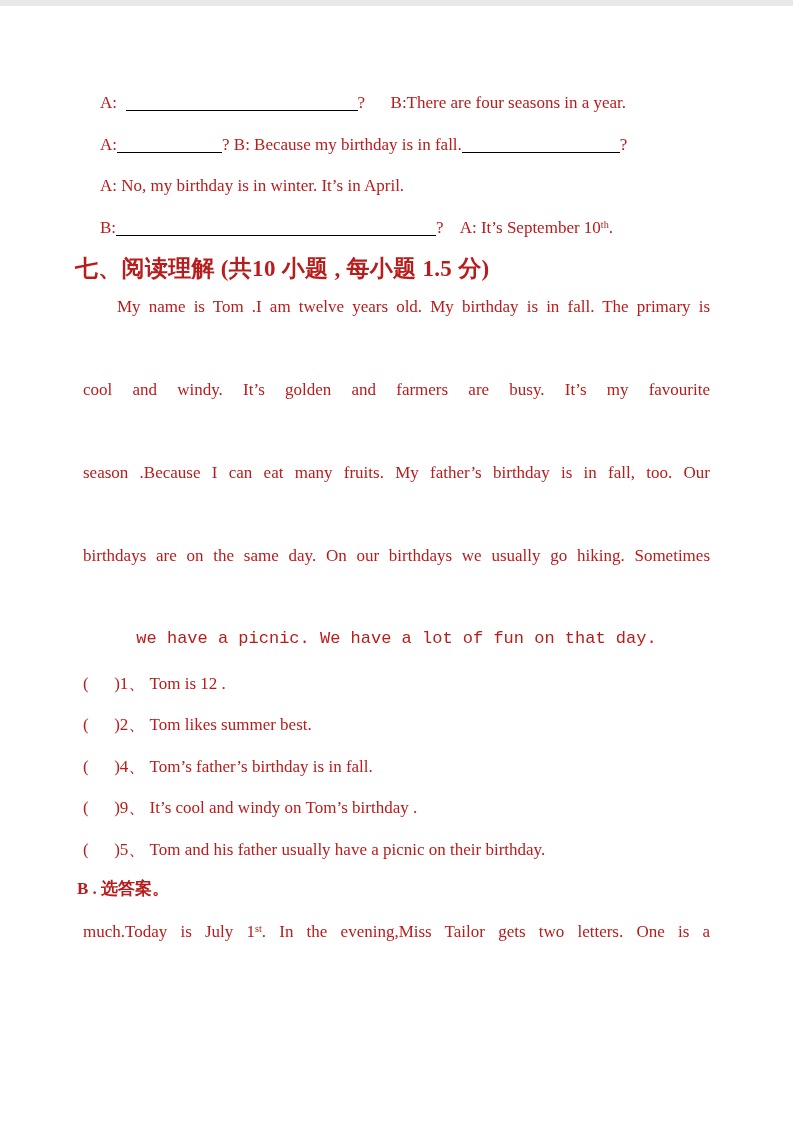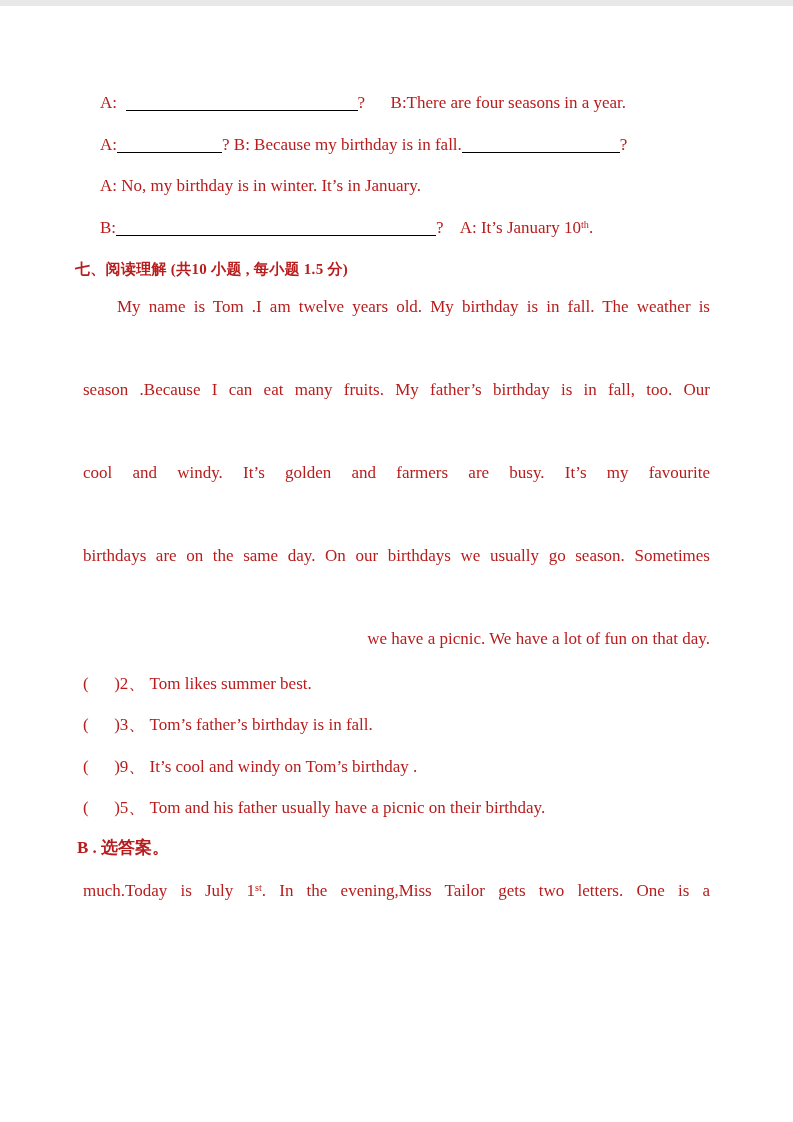--- a/index.html
+++ b/index.html
@@ -25,66 +25,67 @@
     border-bottom: 1.2px solid #000;
     vertical-align: -3px;
   }
   sup { font-size: 0.6em; vertical-align: 0.5em; line-height: 0; }
 
   
   .sec-title {
     font-weight: bold;
     line-height: 26px;
     margin: 8px 0 0 -8px;
-    font-size: 15px;
+    font-size: 23px;
     letter-spacing: 0.3px;
   }
   .sub-title-a { font-weight: bold; line-height: 26px; margin-top: 16px; }
   .sub-title-b { font-weight: bold; line-height: 26px; margin: 6px 0 0 -6px; }
 
   
   .passage-a { margin-top: 4px; line-height: 41.5px; }
   .passage-b { margin-top: 14px; line-height: 31px; }
   .jline { text-align: justify; }
   .jline::after { content: ""; display: inline-block; width: 100%; height: 0; }
-  .jline.last { text-align: right; }
+  .jline.last { text-align: center; font-family: Liberation Mono, monospace; }
   .jline.last::after { content: none; }
   .jline.first { text-indent: 2em; }
 
   
   .tf-list { margin-top: 3px; }
   .tf-item { line-height: 41.5px; white-space: pre; }
 </style>
 </head>
 <body>
 
 <div class="page">
   <div class="content">
 
     <div class="dialogue">
       <div class="dline"><span class="seg-text">A:  </span><span class="blank" style="width: 232px;"></span><span class="seg-text">?      B:There are four seasons in a year.</span></div>
       <div class="dline"><span class="seg-text">A:</span><span class="blank" style="width: 105px;"></span><span class="seg-text">? B: Because my birthday is in fall.</span><span class="blank" style="width: 158px;"></span><span class="seg-text">?</span></div>
-      <div class="dline"><span class="seg-text">A: No, my birthday is in winter. It’s in January.</span></div>
-      <div class="dline"><span class="seg-text">B:</span><span class="blank" style="width: 320px;"></span><span class="seg-text">?    A: It’s January 10</span><sup>th</sup><span class="seg-text">.</span></div>
+      <div class="dline"><span class="seg-text">A: No, my birthday is in winter. It’s in April.</span></div>
+      <div class="dline"><span class="seg-text">B:</span><span class="blank" style="width: 320px;"></span><span class="seg-text">?    A: It’s September 10</span><sup>th</sup><span class="seg-text">.</span></div>
     </div>
 
     <div class="sec-title">七、阅读理解 (共10 小题 , 每小题 1.5 分)</div>
 
 
     <div class="passage-a">
-        <div class="jline first"><span class="seg-text">My name is Tom .I am twelve years old. My birthday is in fall. The weather is</span></div>
+        <div class="jline first"><span class="seg-text">My name is Tom .I am twelve years old. My birthday is in fall. The primary is</span></div>
+        <div class="jline"><span class="seg-text">cool and windy. It’s golden and farmers are busy. It’s my favourite</span></div>
         <div class="jline"><span class="seg-text">season .Because I can eat many fruits. My father’s birthday is in fall, too. Our</span></div>
-        <div class="jline"><span class="seg-text">cool and windy. It’s golden and farmers are busy. It’s my favourite</span></div>
-        <div class="jline"><span class="seg-text">birthdays are on the same day. On our birthdays we usually go season. Sometimes</span></div>
+        <div class="jline"><span class="seg-text">birthdays are on the same day. On our birthdays we usually go hiking. Sometimes</span></div>
         <div class="jline last"><span class="seg-text">we have a picnic. We have a lot of fun on that day.</span></div>
       </div>
 
     <div class="tf-list">
+        <div class="tf-item">(      )1、 Tom is 12 .</div>
         <div class="tf-item">(      )2、 Tom likes summer best.</div>
-        <div class="tf-item">(      )3、 Tom’s father’s birthday is in fall.</div>
+        <div class="tf-item">(      )4、 Tom’s father’s birthday is in fall.</div>
         <div class="tf-item">(      )9、 It’s cool and windy on Tom’s birthday .</div>
         <div class="tf-item">(      )5、 Tom and his father usually have a picnic on their birthday.</div>
       </div>
 
     <div class="sub-title-b">B . 选答案。</div>
 
     <div class="passage-b">
         <div class="jline"><span class="seg-text">much.Today is July 1</span><sup>st</sup><span class="seg-text">. In the evening,Miss Tailor gets two letters. One is a</span></div>
         <div class="jline"></div>
       </div>

